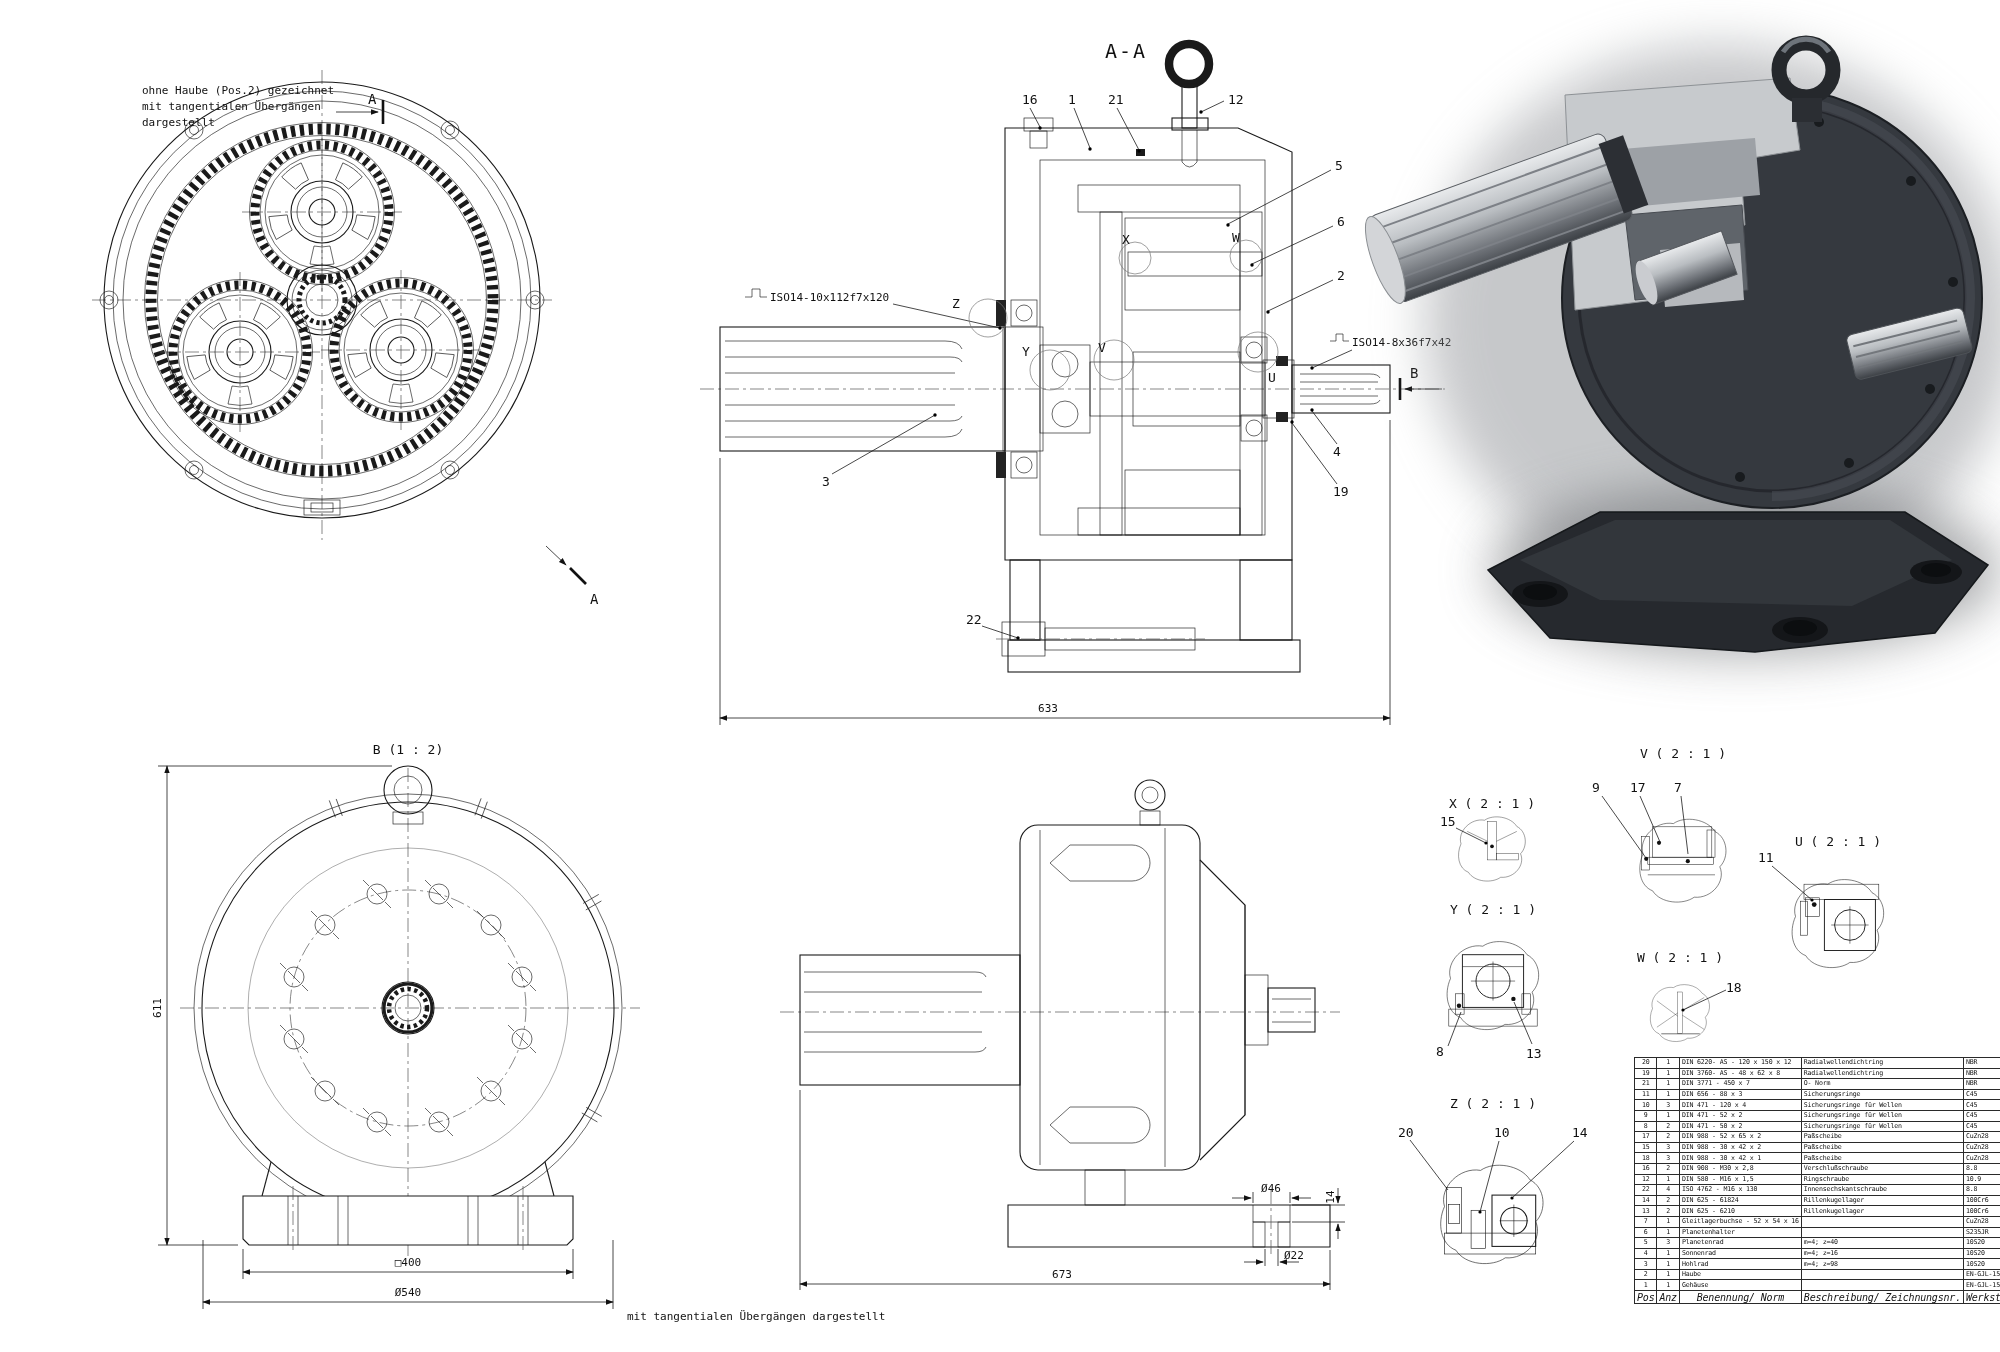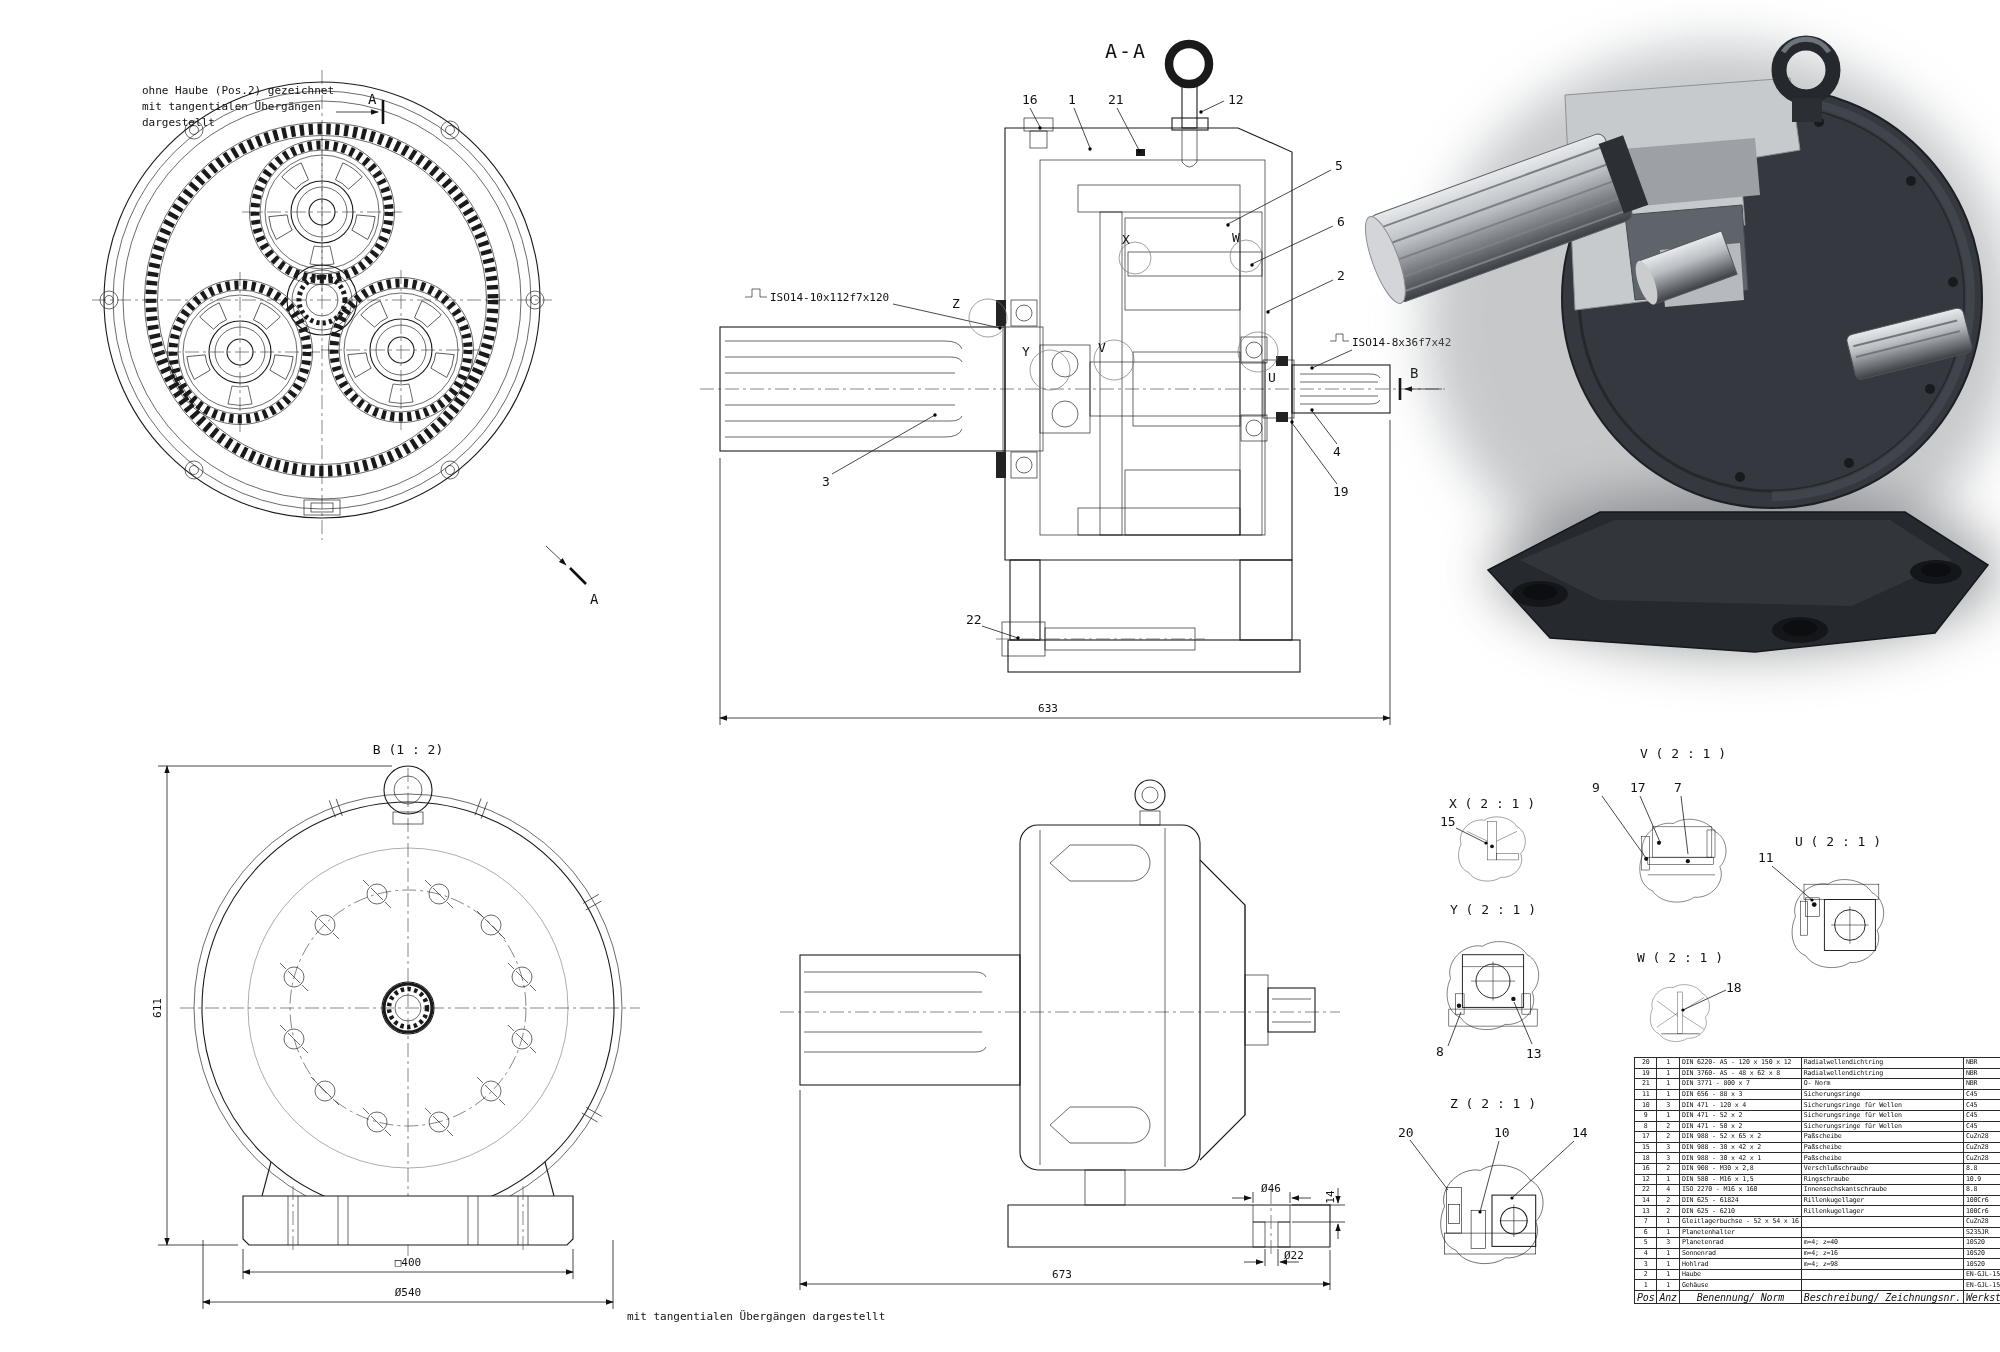--- a/index.html
+++ b/index.html
@@ -638,21 +638,21 @@
         <td class="c">19</td>
         <td class="c">1</td>
         <td>DIN 3760- AS - 48 x 62 x 8</td>
         <td>Radialwellendichtring</td>
         <td>NBR</td>
       </tr>
 
       <tr>
         <td class="c">21</td>
         <td class="c">1</td>
-        <td>DIN 3771 - 800 x 7</td>
+        <td>DIN 3771 - 450 x 7</td>
         <td>O- Norm</td>
         <td>NBR</td>
       </tr>
 
       <tr>
         <td class="c">11</td>
         <td class="c">1</td>
         <td>DIN 656 - 88 x 3</td>
         <td>Sicherungsringe</td>
         <td>C45</td>
@@ -718,21 +718,21 @@
         <td class="c">12</td>
         <td class="c">1</td>
         <td>DIN 580 - M16 x 1,5</td>
         <td>Ringschraube</td>
         <td>10.9</td>
       </tr>
 
       <tr>
         <td class="c">22</td>
         <td class="c">4</td>
-        <td>ISO 2270 - M16 x 160</td>
+        <td>ISO 4762 - M16 x 130</td>
         <td>Innensechskantschraube</td>
         <td>8.8</td>
       </tr>
 
       <tr>
         <td class="c">14</td>
         <td class="c">2</td>
         <td>DIN 625 - 61824</td>
         <td>Rillenkugellager</td>
         <td>100Cr6</td>

